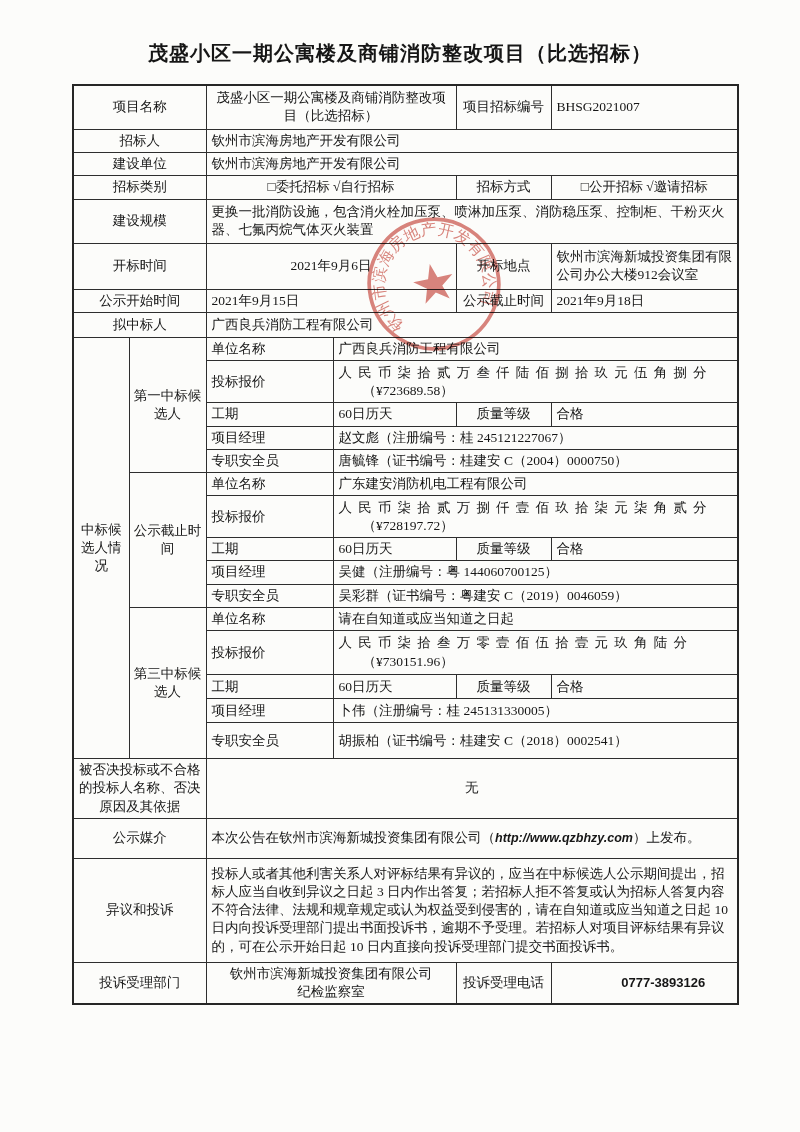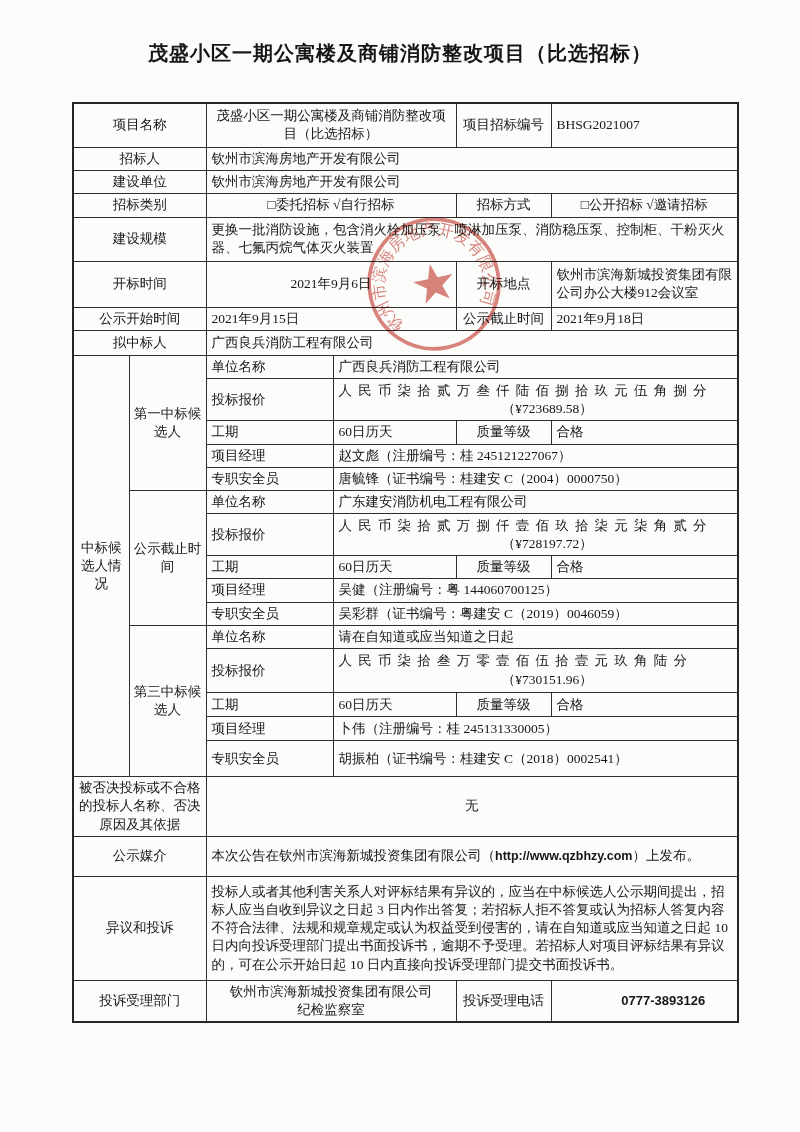--- a/index.html
+++ b/index.html
@@ -6,33 +6,33 @@
   body{width:800px;height:1132px;background:#f4f4f1;}
   .page{
     position:relative;width:800px;height:1132px;background:#fcfcfa;
     font-family:"Liberation Serif","DejaVu Serif",serif;color:#161616;overflow:hidden;
   }
   .title{
     position:absolute;top:38px;left:0;width:100%;text-align:center;
     font-weight:bold;font-size:20px;line-height:1.5;letter-spacing:1px;
   }
   table.doc{
-    position:absolute;left:72px;top:102px;width:665px;
+    position:absolute;left:72px;top:84px;width:665px;
     border-collapse:collapse;table-layout:fixed;border:2px solid #262626;
   }
   td{
     border:1px solid #2e2e2e;font-size:13.5px;line-height:1.35;
     padding:2px 5px;vertical-align:middle;word-break:break-all;
   }
   td.lab{text-align:center;padding:2px 2px;}
   td.ctr{text-align:center;}
   .spaced{display:block;letter-spacing:6.2px;white-space:nowrap;}
-  .amount{display:block;padding-left:24px;text-align:center;}
+  .amount{display:block;padding-left:24px;}
   .line{display:block;}
-  .sans{font-family:"Liberation Sans","DejaVu Sans",sans-serif;font-weight:bold;font-size:12.5px;}
+  .sans{font-family:"Liberation Sans","DejaVu Sans",sans-serif;font-weight:bold;font-size:12.5px;font-style:italic;}
   .phone{font-family:"Liberation Sans","DejaVu Sans",sans-serif;font-weight:bold;font-size:13px;padding-left:43px;}
   .seal{
     position:absolute;left:358px;top:210px;width:152px;height:148px;
     opacity:.62;mix-blend-mode:multiply;transform:rotate(-12deg);pointer-events:none;
   }
 </style>
 </head>
 <body>
 
 <div class="page">

